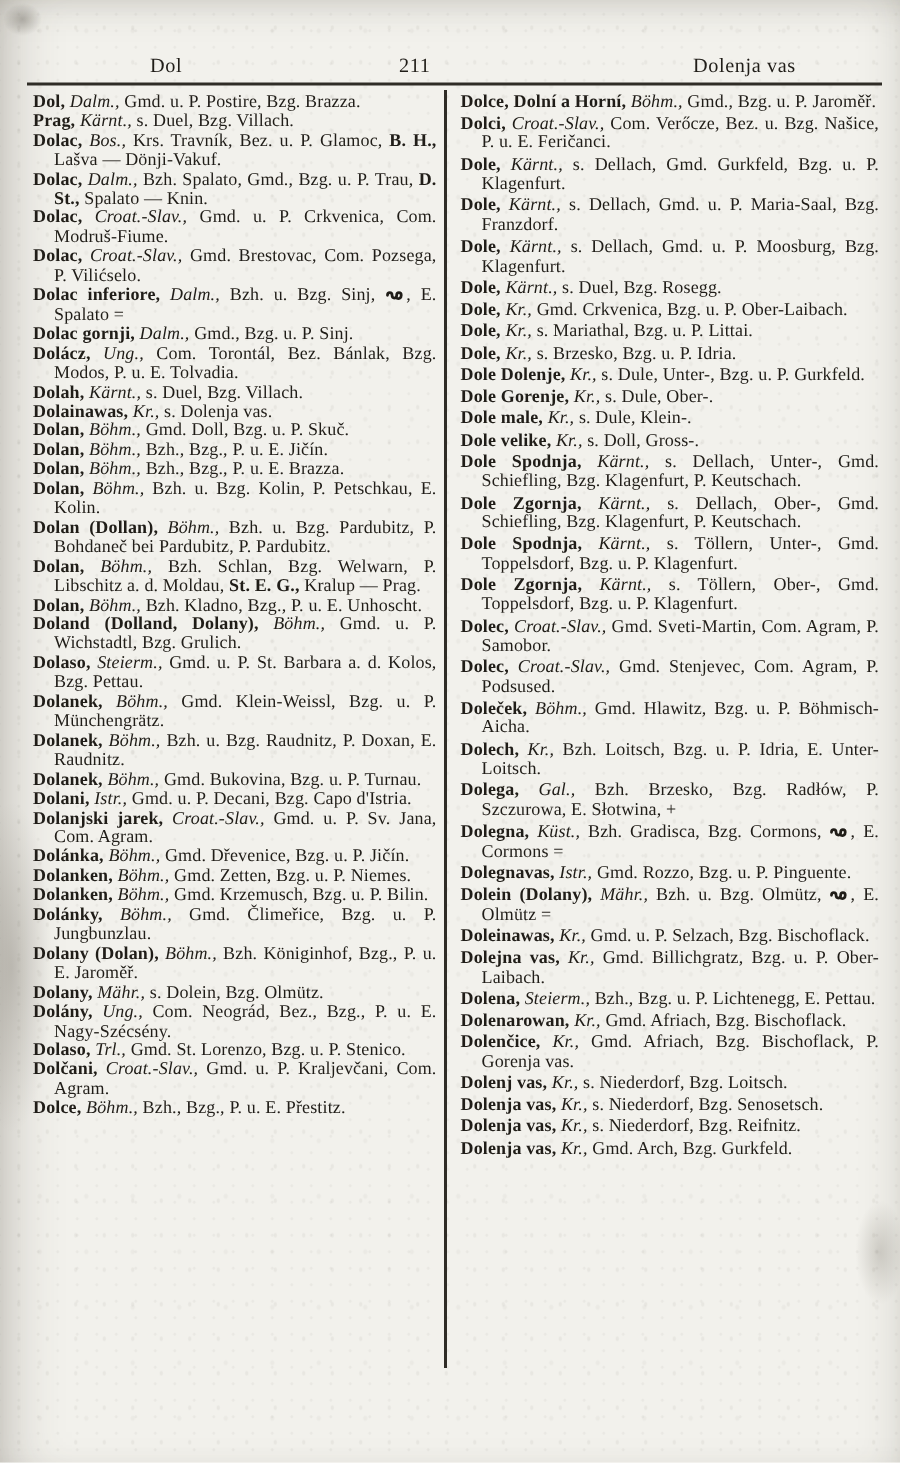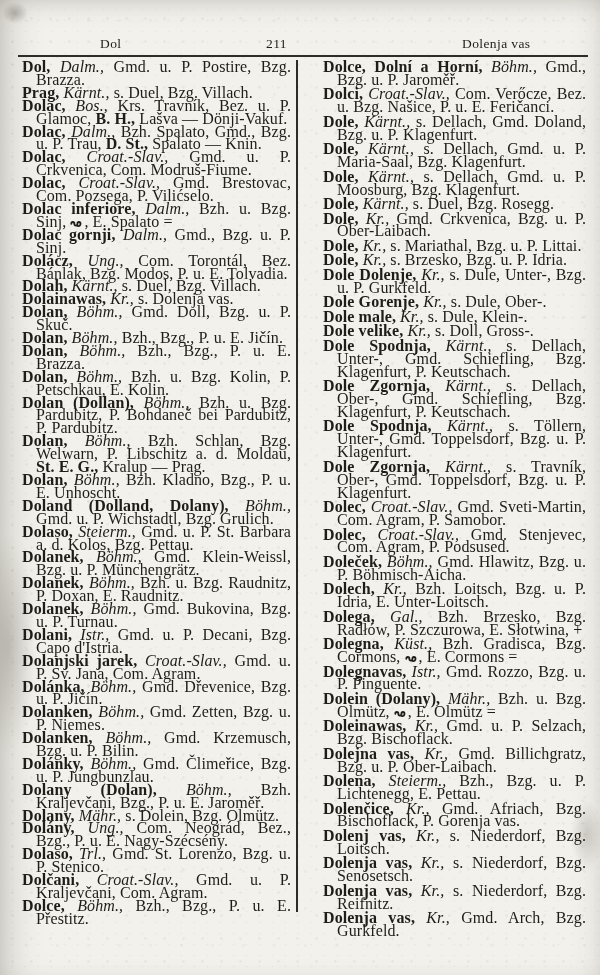--- a/index.html
+++ b/index.html
@@ -34,27 +34,27 @@
             font-size:13.5px; letter-spacing:0.4px; }
   .header .h-left   { position:absolute; left:100px; }
   .header .h-center { position:absolute; left:266px; }
   .header .h-right  { position:absolute; left:418px;margin-left:44px; }
 
   .hrule { position:absolute; left:18px; top:55px; width:570px; height:2px;
            background:#2f2c26; }
   .vrule { position:absolute; left:296px; top:60px; width:2px; height:852px;
            background:#2f2c26; }
 
-  .column { position:absolute; top:61px; font-size:16px; line-height:12.9px; }
+  .column { position:absolute; top:61px; font-size:12px; line-height:12.9px; }
   .col-left  { left:22px;  width:269px; }
   .col-right { left:307px; width:279px; }
 
   .entry { margin:0; padding-left:14px; text-indent:-14px;
            text-align:justify; letter-spacing:0.1px; }
-  .col-right .entry { margin-bottom:1.6px;margin-left:16px; }
+  .col-right .entry { margin-bottom:1.6px; }
 
   .b { font-weight:bold; }
   .i { font-style:italic; }
 
   .ph-icon { display:inline-block; width:14px; height:9px; color:#201d18;
              vertical-align:-1px; }
   .ph-icon svg { display:block; }
 </style>
 </head>
 <body>
@@ -99,60 +99,61 @@
       <p class="entry"><span class="b">Dolaso,</span><span class="i"> Steierm.,</span><span class="t"> Gmd. u. P. St. Barbara a. d. Kolos, Bzg. Pettau.</span></p>
       <p class="entry"><span class="b">Dolanek,</span><span class="i"> Böhm.,</span><span class="t"> Gmd. Klein-Weissl, Bzg. u. P. Münchengrätz.</span></p>
       <p class="entry"><span class="b">Dolanek,</span><span class="i"> Böhm.,</span><span class="t"> Bzh. u. Bzg. Raudnitz, P. Doxan, E. Raudnitz.</span></p>
       <p class="entry"><span class="b">Dolanek,</span><span class="i"> Böhm.,</span><span class="t"> Gmd. Bukovina, Bzg. u. P. Turnau.</span></p>
       <p class="entry"><span class="b">Dolani,</span><span class="i"> Istr.,</span><span class="t"> Gmd. u. P. Decani, Bzg. Capo d'Istria.</span></p>
       <p class="entry"><span class="b">Dolanjski jarek,</span><span class="i"> Croat.-Slav.,</span><span class="t"> Gmd. u. P. Sv. Jana, Com. Agram.</span></p>
       <p class="entry"><span class="b">Dolánka,</span><span class="i"> Böhm.,</span><span class="t"> Gmd. Dřevenice, Bzg. u. P. Jičín.</span></p>
       <p class="entry"><span class="b">Dolanken,</span><span class="i"> Böhm.,</span><span class="t"> Gmd. Zetten, Bzg. u. P. Niemes.</span></p>
       <p class="entry"><span class="b">Dolanken,</span><span class="i"> Böhm.,</span><span class="t"> Gmd. Krzemusch, Bzg. u. P. Bilin.</span></p>
       <p class="entry"><span class="b">Dolánky,</span><span class="i"> Böhm.,</span><span class="t"> Gmd. Člimeřice, Bzg. u. P. Jungbunzlau.</span></p>
-      <p class="entry"><span class="b">Dolany (Dolan),</span><span class="i"> Böhm.,</span><span class="t"> Bzh. Kraljevčani, Bzg., P. u. E. Jaroměř.</span></p>
+      <p class="entry"><span class="b">Dolany (Dolan),</span><span class="i"> Böhm.,</span><span class="t"> Bzh. Königinhof, Bzg., P. u. E. Jaroměř.</span></p>
       <p class="entry"><span class="b">Dolany,</span><span class="i"> Mähr.,</span><span class="t"> s. Dolein, Bzg. Olmütz.</span></p>
       <p class="entry"><span class="b">Dolány,</span><span class="i"> Ung.,</span><span class="t"> Com. Neográd, Bez., Bzg., P. u. E. Nagy-Szécsény.</span></p>
       <p class="entry"><span class="b">Dolaso,</span><span class="i"> Trl.,</span><span class="t"> Gmd. St. Lorenzo, Bzg. u. P. Stenico.</span></p>
       <p class="entry"><span class="b">Dolčani,</span><span class="i"> Croat.-Slav.,</span><span class="t"> Gmd. u. P. Kraljevčani, Com. Agram.</span></p>
       <p class="entry"><span class="b">Dolce,</span><span class="i"> Böhm.,</span><span class="t"> Bzh., Bzg., P. u. E. Přestitz.</span></p>
     </div>
   <div class="column col-right">
       <p class="entry"><span class="b">Dolce, Dolní a Horní,</span><span class="i"> Böhm.,</span><span class="t"> Gmd., Bzg. u. P. Jaroměř.</span></p>
       <p class="entry"><span class="b">Dolci,</span><span class="i"> Croat.-Slav.,</span><span class="t"> Com. Verőcze, Bez. u. Bzg. Našice, P. u. E. Feričanci.</span></p>
-      <p class="entry"><span class="b">Dole,</span><span class="i"> Kärnt.,</span><span class="t"> s. Dellach, Gmd. Doland, Bzg. u. P. Klagenfurt.</span></p>
-      <p class="entry"><span class="b">Dole,</span><span class="i"> Kärnt.,</span><span class="t"> s. Dellach, Gmd. u. P. Maria-Saal, Bzg. Klagenfurt.</span></p>
+      <p class="entry"><span class="b">Dole,</span><span class="i"> Kärnt.,</span><span class="t"> s. Dellach, Gmd. Gurkfeld, Bzg. u. P. Klagenfurt.</span></p>
+      <p class="entry"><span class="b">Dole,</span><span class="i"> Kärnt.,</span><span class="t"> s. Dellach, Gmd. u. P. Maria-Saal, Bzg. Franzdorf.</span></p>
       <p class="entry"><span class="b">Dole,</span><span class="i"> Kärnt.,</span><span class="t"> s. Dellach, Gmd. u. P. Moosburg, Bzg. Klagenfurt.</span></p>
       <p class="entry"><span class="b">Dole,</span><span class="i"> Kärnt.,</span><span class="t"> s. Duel, Bzg. Rosegg.</span></p>
       <p class="entry"><span class="b">Dole,</span><span class="i"> Kr.,</span><span class="t"> Gmd. Crkvenica, Bzg. u. P. Ober-Laibach.</span></p>
       <p class="entry"><span class="b">Dole,</span><span class="i"> Kr.,</span><span class="t"> s. Mariathal, Bzg. u. P. Littai.</span></p>
       <p class="entry"><span class="b">Dole,</span><span class="i"> Kr.,</span><span class="t"> s. Brzesko, Bzg. u. P. Idria.</span></p>
       <p class="entry"><span class="b">Dole Dolenje,</span><span class="i"> Kr.,</span><span class="t"> s. Dule, Unter-, Bzg. u. P. Gurkfeld.</span></p>
       <p class="entry"><span class="b">Dole Gorenje,</span><span class="i"> Kr.,</span><span class="t"> s. Dule, Ober-.</span></p>
       <p class="entry"><span class="b">Dole male,</span><span class="i"> Kr.,</span><span class="t"> s. Dule, Klein-.</span></p>
       <p class="entry"><span class="b">Dole velike,</span><span class="i"> Kr.,</span><span class="t"> s. Doll, Gross-.</span></p>
       <p class="entry"><span class="b">Dole Spodnja,</span><span class="i"> Kärnt.,</span><span class="t"> s. Dellach, Unter-, Gmd. Schiefling, Bzg. Klagenfurt, P. Keutschach.</span></p>
       <p class="entry"><span class="b">Dole Zgornja,</span><span class="i"> Kärnt.,</span><span class="t"> s. Dellach, Ober-, Gmd. Schiefling, Bzg. Klagenfurt, P. Keutschach.</span></p>
       <p class="entry"><span class="b">Dole Spodnja,</span><span class="i"> Kärnt.,</span><span class="t"> s. Töllern, Unter-, Gmd. Toppelsdorf, Bzg. u. P. Klagenfurt.</span></p>
-      <p class="entry"><span class="b">Dole Zgornja,</span><span class="i"> Kärnt.,</span><span class="t"> s. Travník, Ober-, Gmd. Toppelsdorf, Bzg. u. P. Klagenfurt.</span></p>
+      <p class="entry"><span class="b">Dole Zgornja,</span><span class="i"> Kärnt.,</span><span class="t"> s. Töllern, Ober-, Gmd. Toppelsdorf, Bzg. u. P. Klagenfurt.</span></p>
       <p class="entry"><span class="b">Dolec,</span><span class="i"> Croat.-Slav.,</span><span class="t"> Gmd. Sveti-Martin, Com. Agram, P. Samobor.</span></p>
       <p class="entry"><span class="b">Dolec,</span><span class="i"> Croat.-Slav.,</span><span class="t"> Gmd. Stenjevec, Com. Agram, P. Podsused.</span></p>
       <p class="entry"><span class="b">Doleček,</span><span class="i"> Böhm.,</span><span class="t"> Gmd. Hlawitz, Bzg. u. P. Böhmisch-Aicha.</span></p>
       <p class="entry"><span class="b">Dolech,</span><span class="i"> Kr.,</span><span class="t"> Bzh. Loitsch, Bzg. u. P. Idria, E. Unter-Loitsch.</span></p>
       <p class="entry"><span class="b">Dolega,</span><span class="i"> Gal.,</span><span class="t"> Bzh. Brzesko, Bzg. Radłów, P. Szczurowa, E. Słotwina, +</span></p>
       <p class="entry"><span class="b">Dolegna,</span><span class="i"> Küst.,</span><span class="t"> Bzh. Gradisca, Bzg. Cormons, </span><span class="ph-icon"><svg viewBox="0 0 16 10" width="14" height="9">
             <path d="M1.5 5.4c0-2.8 3.5-2.8 3.5 0s3.5 2.8 3.5 0 3.5-2.8 3.5 0c0 2-1.6 3-3.3 2.3" fill="none" stroke="currentColor" stroke-width="2.1" stroke-linecap="round"></path>
           </svg></span><span class="t">, E. Cormons =</span></p>
       <p class="entry"><span class="b">Dolegnavas,</span><span class="i"> Istr.,</span><span class="t"> Gmd. Rozzo, Bzg. u. P. Pinguente.</span></p>
       <p class="entry"><span class="b">Dolein (Dolany),</span><span class="i"> Mähr.,</span><span class="t"> Bzh. u. Bzg. Olmütz, </span><span class="ph-icon"><svg viewBox="0 0 16 10" width="14" height="9">
             <path d="M1.5 5.4c0-2.8 3.5-2.8 3.5 0s3.5 2.8 3.5 0 3.5-2.8 3.5 0c0 2-1.6 3-3.3 2.3" fill="none" stroke="currentColor" stroke-width="2.1" stroke-linecap="round"></path>
           </svg></span><span class="t">, E. Olmütz =</span></p>
       <p class="entry"><span class="b">Doleinawas,</span><span class="i"> Kr.,</span><span class="t"> Gmd. u. P. Selzach, Bzg. Bischoflack.</span></p>
       <p class="entry"><span class="b">Dolejna vas,</span><span class="i"> Kr.,</span><span class="t"> Gmd. Billichgratz, Bzg. u. P. Ober-Laibach.</span></p>
       <p class="entry"><span class="b">Dolena,</span><span class="i"> Steierm.,</span><span class="t"> Bzh., Bzg. u. P. Lichtenegg, E. Pettau.</span></p>
+      <p class="entry"><span class="b">Dolenarowan,</span><span class="i"> Kr.,</span><span class="t"> Gmd. Afriach, Bzg. Bischoflack.</span></p>
       <p class="entry"><span class="b">Dolenčice,</span><span class="i"> Kr.,</span><span class="t"> Gmd. Afriach, Bzg. Bischoflack, P. Gorenja vas.</span></p>
       <p class="entry"><span class="b">Dolenj vas,</span><span class="i"> Kr.,</span><span class="t"> s. Niederdorf, Bzg. Loitsch.</span></p>
       <p class="entry"><span class="b">Dolenja vas,</span><span class="i"> Kr.,</span><span class="t"> s. Niederdorf, Bzg. Senosetsch.</span></p>
       <p class="entry"><span class="b">Dolenja vas,</span><span class="i"> Kr.,</span><span class="t"> s. Niederdorf, Bzg. Reifnitz.</span></p>
       <p class="entry"><span class="b">Dolenja vas,</span><span class="i"> Kr.,</span><span class="t"> Gmd. Arch, Bzg. Gurkfeld.</span></p>
     </div>
 
 </div>
 
 </body></html>

